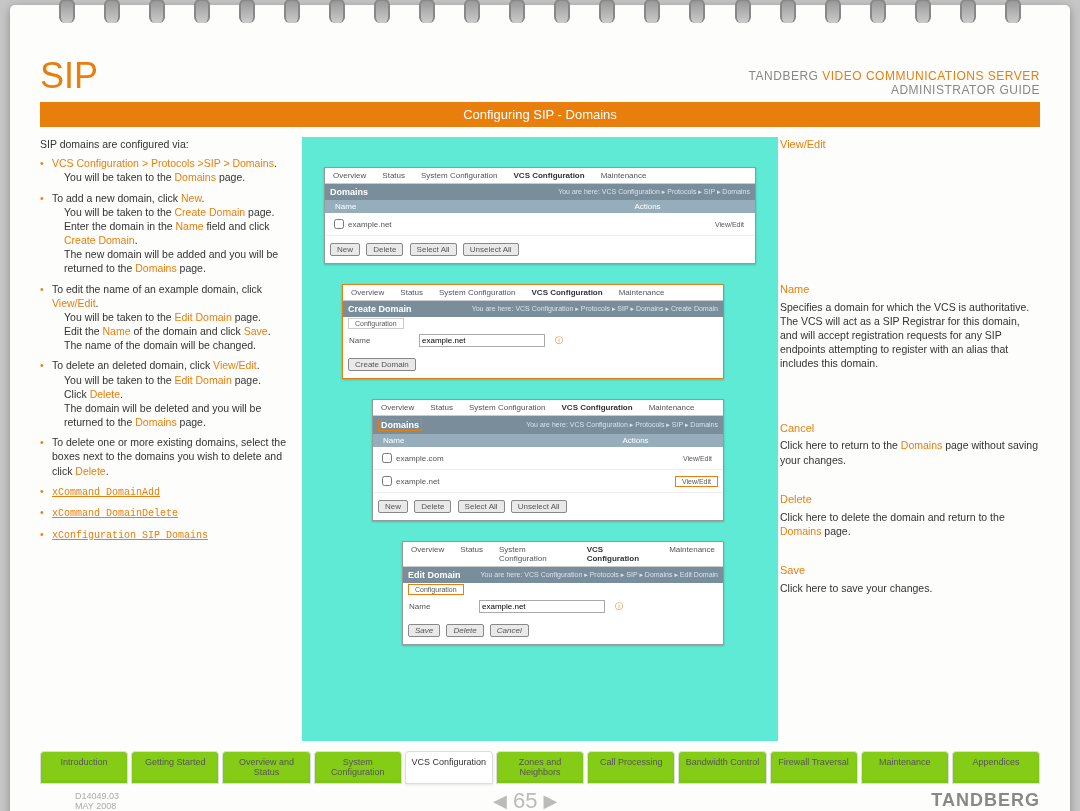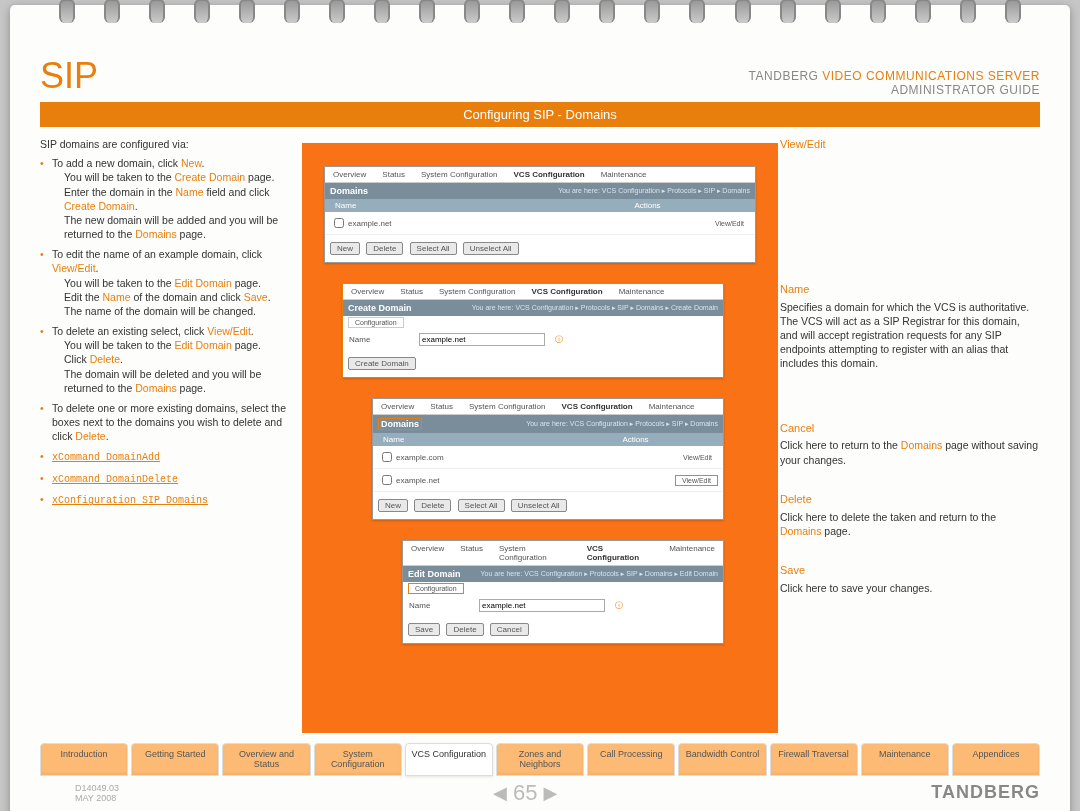--- a/index.html
+++ b/index.html
@@ -62,25 +62,24 @@
     font-size: 13px;
   }
   .content-row {
     display: flex;
     padding: 10px 30px 0 30px;
     gap: 2px;
   }
   .col-left { width: 260px; font-size: 10.5px; line-height: 1.35; }
   .col-center {
     flex: 1;
-    background: #f97316;
+    background: #5eead4;
     min-height: 560px;
-    padding: 15px 10px;
+    padding: 22px 10px;
     position: relative;
-    margin-top: 6px;
   }
   .col-right { width: 260px; font-size: 10.5px; line-height: 1.35; }
   .orange-text, .oh { color: #e87f0c; }
   .mono { font-family: "Courier New", monospace; font-size: 10px; text-decoration: underline; color: #e87f0c;}
   ul.steps { list-style: none; padding-left: 0; margin: 5px 0;}
   ul.steps > li { position: relative; padding-left: 12px; margin-bottom: 6px;}
   ul.steps > li::before { content: "•"; color:#e87f0c; position:absolute; left:0;}
   .sub { padding-left: 12px; display:block;}
   .screenshot {
     background: #fff;
@@ -111,21 +110,21 @@
   .form-row input[type="text"]{ width:120px; font-size:8px; padding:1px 2px; border:1px solid #aaa;}
   .callout-block { margin-bottom: 25px; }
   .callout-block h4 { color: #e87f0c; font-size: 11px; font-weight: normal; margin: 0 0 3px 0;}
   .tabs-row {
     margin: 10px 30px 0 30px;
     display: flex;
     gap: 3px;
   }
   .nav-tab {
     flex:1;
-    background: #fdba74;
+    background: #84cc16;
     border: 1px solid #ddd;
     border-radius: 4px 4px 0 0;
     text-align: center;
     padding: 5px 2px;
     font-size: 9px;
     color: #555;
     box-shadow: inset 0 -2px 3px rgba(0,0,0,0.05);
     line-height: 1.15;
   }
   .nav-tab.active {
@@ -185,33 +184,37 @@
   </div>
 
   <div class="orange-bar">Configuring SIP - Domains</div>
 
   <div class="content-row">
 
     <div class="col-left">
       <div>SIP domains are configured via:</div>
       <ul class="steps">
         <li>
+          <span class="orange-text">VCS Configuration &gt; Protocols &gt;SIP &gt; Domains</span>.
+          <span class="sub"><span>You will be  taken to the </span><span class="orange-text">Domains</span><span> page.</span></span>
+        </li>
+        <li>
           <span>To add a new domain, click </span><span class="orange-text">New</span><span>.</span>
           <span class="sub"><span>You will be taken to the </span><span class="orange-text">Create Domain</span><span> page.</span></span>
           <span class="sub"><span>Enter the domain in the </span><span class="orange-text">Name</span><span> field and click </span><span class="orange-text">Create Domain</span><span>.</span></span>
           <span class="sub"><span>The new domain will be added and you will be returned to the </span><span class="orange-text">Domains</span><span> page.</span></span>
         </li>
         <li>
           <span>To edit the name of an example domain, click </span><span class="orange-text">View/Edit</span><span>.</span>
           <span class="sub"><span>You will be taken to the </span><span class="orange-text">Edit Domain</span><span> page.</span></span>
           <span class="sub"><span>Edit the </span><span class="orange-text">Name</span><span> of the domain and click </span><span class="orange-text">Save</span><span>.</span></span>
           <span class="sub">The name of the domain will be changed.</span>
         </li>
         <li>
-          <span>To delete an existing select, click </span><span class="orange-text">View/Edit</span><span>.</span>
+          <span>To delete an deleted domain, click </span><span class="orange-text">View/Edit</span><span>.</span>
           <span class="sub"><span>You will be taken to the </span><span class="orange-text">Edit Domain</span><span> page.</span></span>
           <span class="sub"><span>Click </span><span class="orange-text">Delete</span><span>.</span></span>
           <span class="sub"><span>The domain will be deleted and you will be returned to the </span><span class="orange-text">Domains</span><span> page.</span></span>
         </li>
         <li>
           <span>To delete one or more existing domains, select the boxes next to the domains you wish to delete and click </span><span class="orange-text">Delete</span><span>.</span>
         </li>
       </ul>
       <ul class="steps">
         <li><span class="mono">xCommand DomainAdd</span></li>
@@ -317,21 +320,21 @@
         <div class="ss-title-bar">
             <span>Edit Domain</span>
             <span class="bc">You are here: VCS Configuration ▸ Protocols ▸ SIP ▸ Domains ▸ Edit Domain</span>
           </div>
         <div style="padding:2px 5px;"><span class="hl-orange" style="padding:1px 6px; font-size:7px;">Configuration</span></div>
         <div class="form-row">
             <label>Name</label>
             <input type="text" value="example.net" style=""> 
             <span style="color:#e87f0c;">ⓘ</span>
           </div>
-        <div style="padding:3px;">
+        <div style="padding:3px;font-style:italic;">
           <span class="btn hl-orange">Save</span>
           <span class="btn hl-orange">Delete</span>
           <span class="btn hl-orange">Cancel</span>
         </div>
       </div>
 
     </div>
 
     <div class="col-right">
       <div class="callout-block" style="margin-top:0">
@@ -341,21 +344,21 @@
         <h4>Name</h4>
         <div>Specifies a domain for which the VCS is authoritative.</div>
         <div style="margin-top:0;">The VCS will act as a SIP Registrar for this domain, and will accept registration requests for any SIP endpoints attempting to register with an alias that includes this domain.</div>
       </div>
       <div class="callout-block" style="margin-top:50px;">
         <h4>Cancel</h4>
         <div><span>Click here to return to the </span><span class="orange-text">Domains</span><span> page without saving your changes.</span></div>
       </div>
       <div class="callout-block" style="margin-top:25px;">
         <h4>Delete</h4>
-        <div><span>Click here to delete the taken and return to the </span><span class="orange-text">Domains</span><span> page.</span></div>
+        <div><span>Click here to delete the domain and return to the </span><span class="orange-text">Domains</span><span> page.</span></div>
       </div>
       <div class="callout-block" style="margin-top:25px;">
         <h4>Save</h4>
         <div>Click here to save your changes.</div>
       </div>
     </div>
 
   </div>
 
   <div class="tabs-row">

